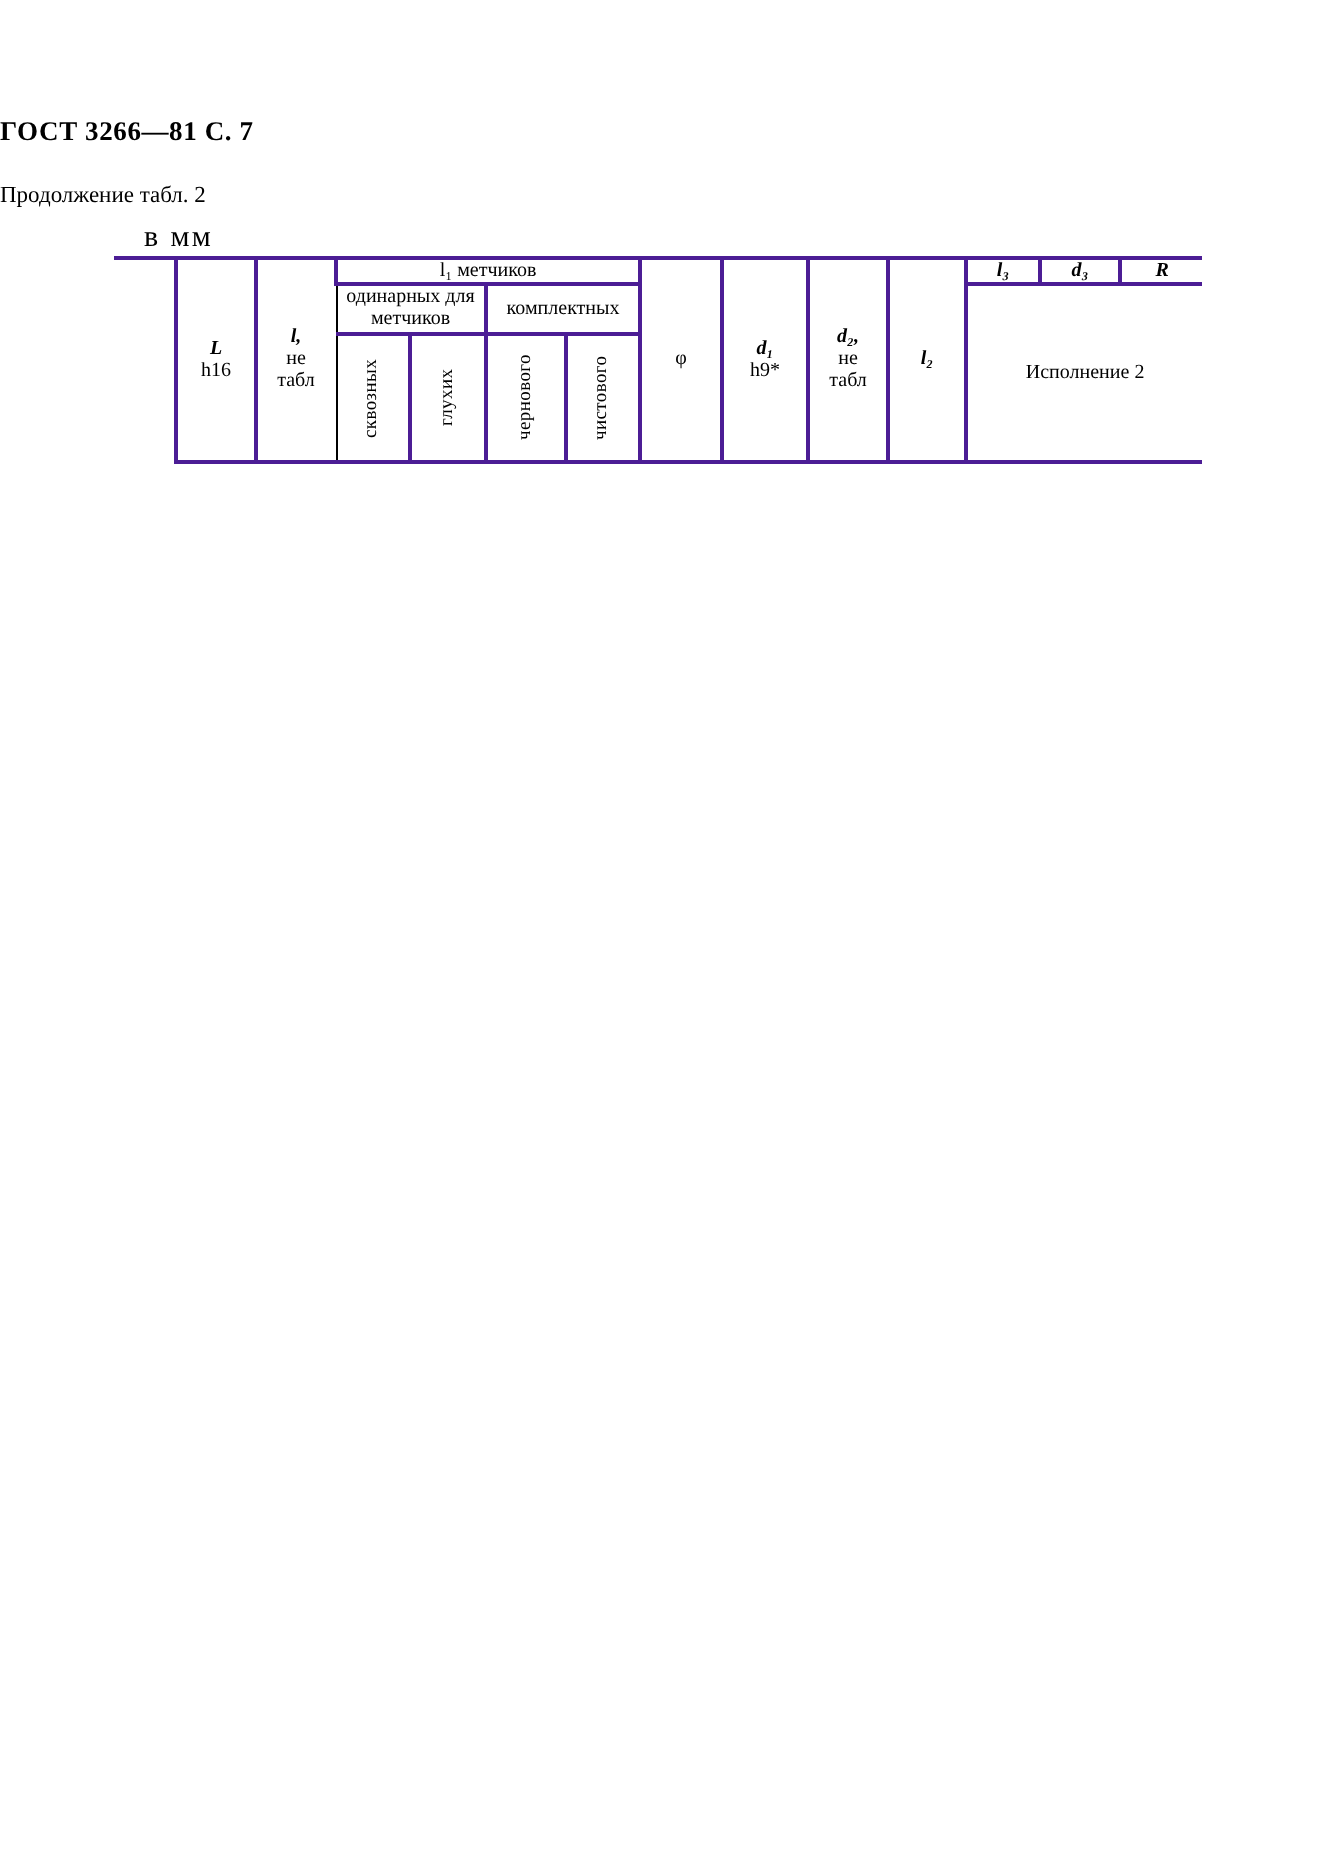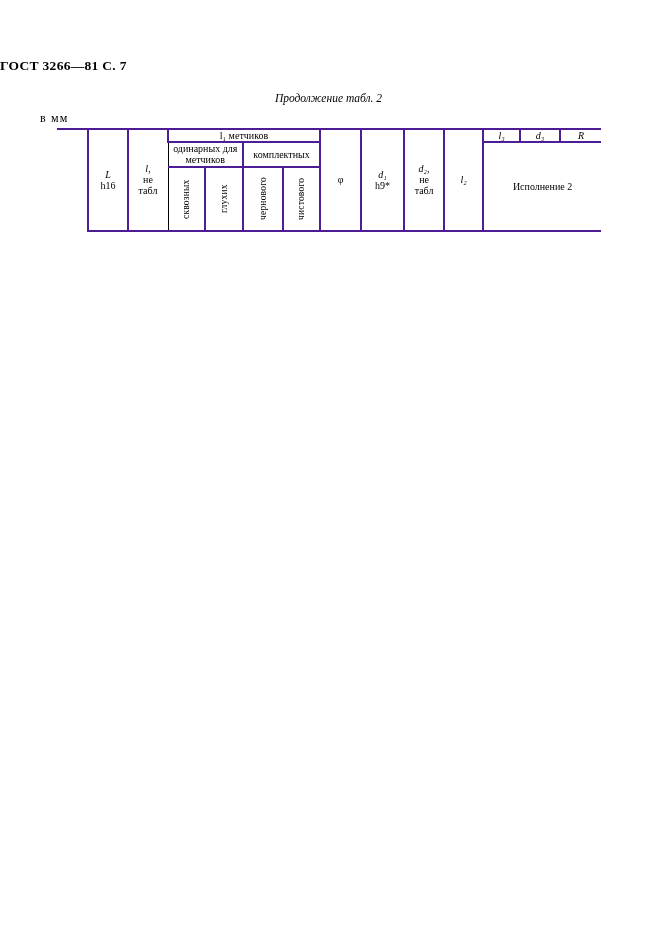--- a/index.html
+++ b/index.html
@@ -24,30 +24,28 @@
     width: 625px;
     font-weight: bold;
     font-size: 13.5px;
     letter-spacing: 0.3px;
   }
   .cont-note {
     position: absolute;
     top: 92px;
     left: 0;
     width: 625px;
-    text-align: center;
-    font-style: italic;
+    text-align: left;
     font-size: 11.5px;
-    padding-left: 16px;
   }
   .units-note {
     position: absolute;
     top: 111px;
-    left: 40px;
-    font-size: 12px;
+    left: 72px;
+    font-size: 15px;
     letter-spacing: 1.2px;
   }
 
   
   .table-wrap {
     position: absolute;
     left: 57px;
     top: 128px;
     width: 544px;
   }
@@ -71,21 +69,21 @@
   .hdr-top td { border-top: 1px solid #000; }
   .thick-bottom td { border-bottom: 2.6px solid #000; }
 
   
   .vsep-l { border-left: 1.9px solid #000 !important; }
   .vsep-r { border-right: 1.9px solid #000 !important; }
 
   .no-left  { border-left: none !important; }
   .no-right { border-right: none !important; }
   .no-bot   { border-bottom: none !important; }
-  .ital { font-style: italic; }
+  .ital { font-style: italic; font-weight: bold; }
 
   .rot {
     writing-mode: vertical-rl;
     transform: rotate(180deg);
     white-space: nowrap;
     font-size: 9.5px;
     letter-spacing: 0.2px;
     margin: 0 auto;
     height: 56px;
     display: block;

